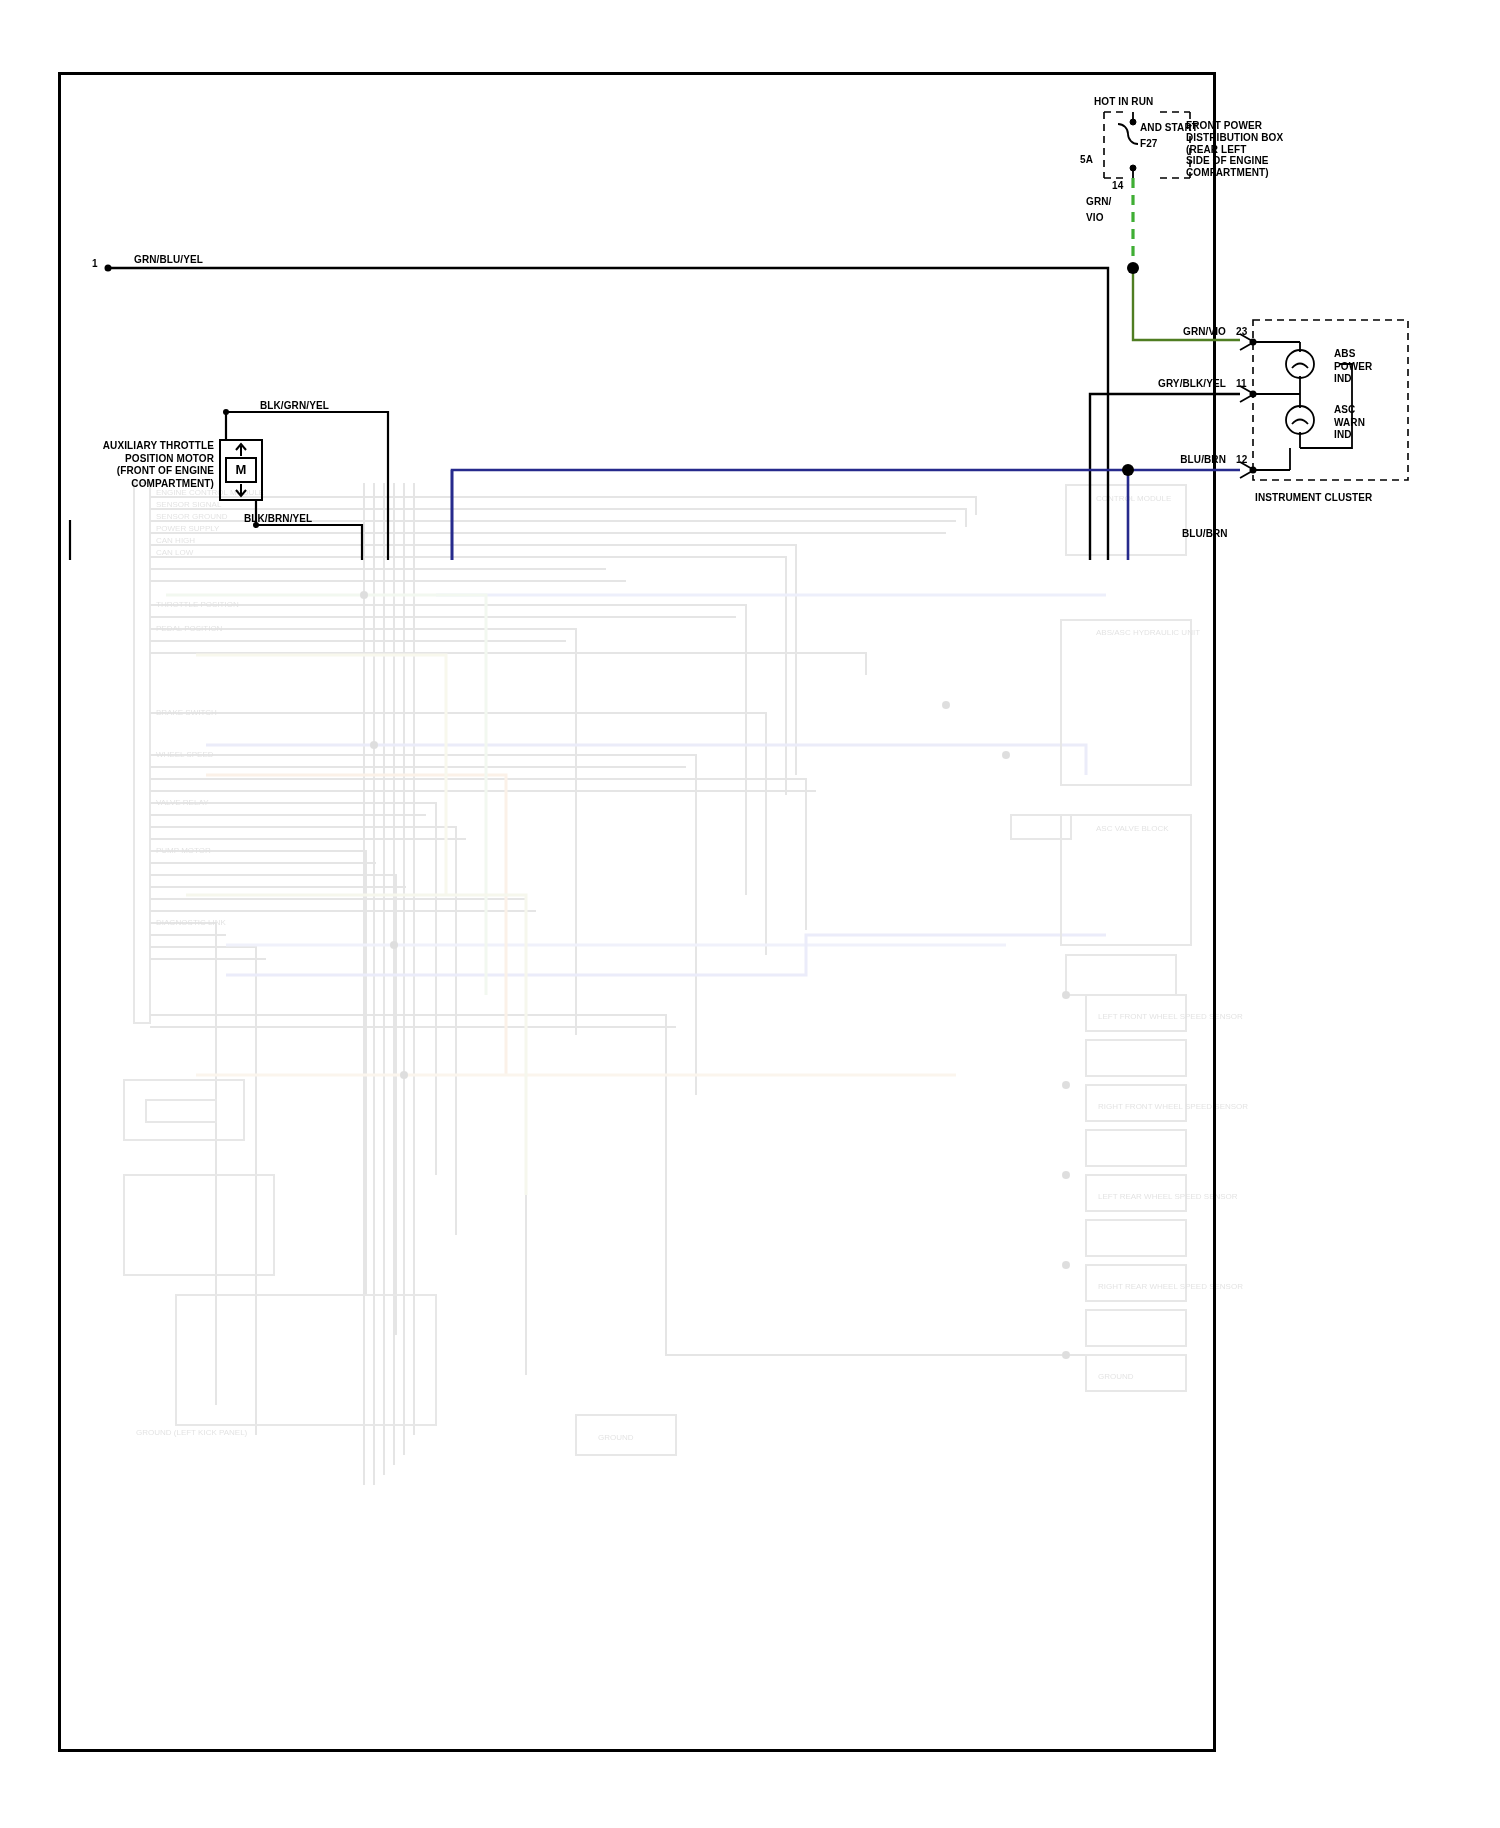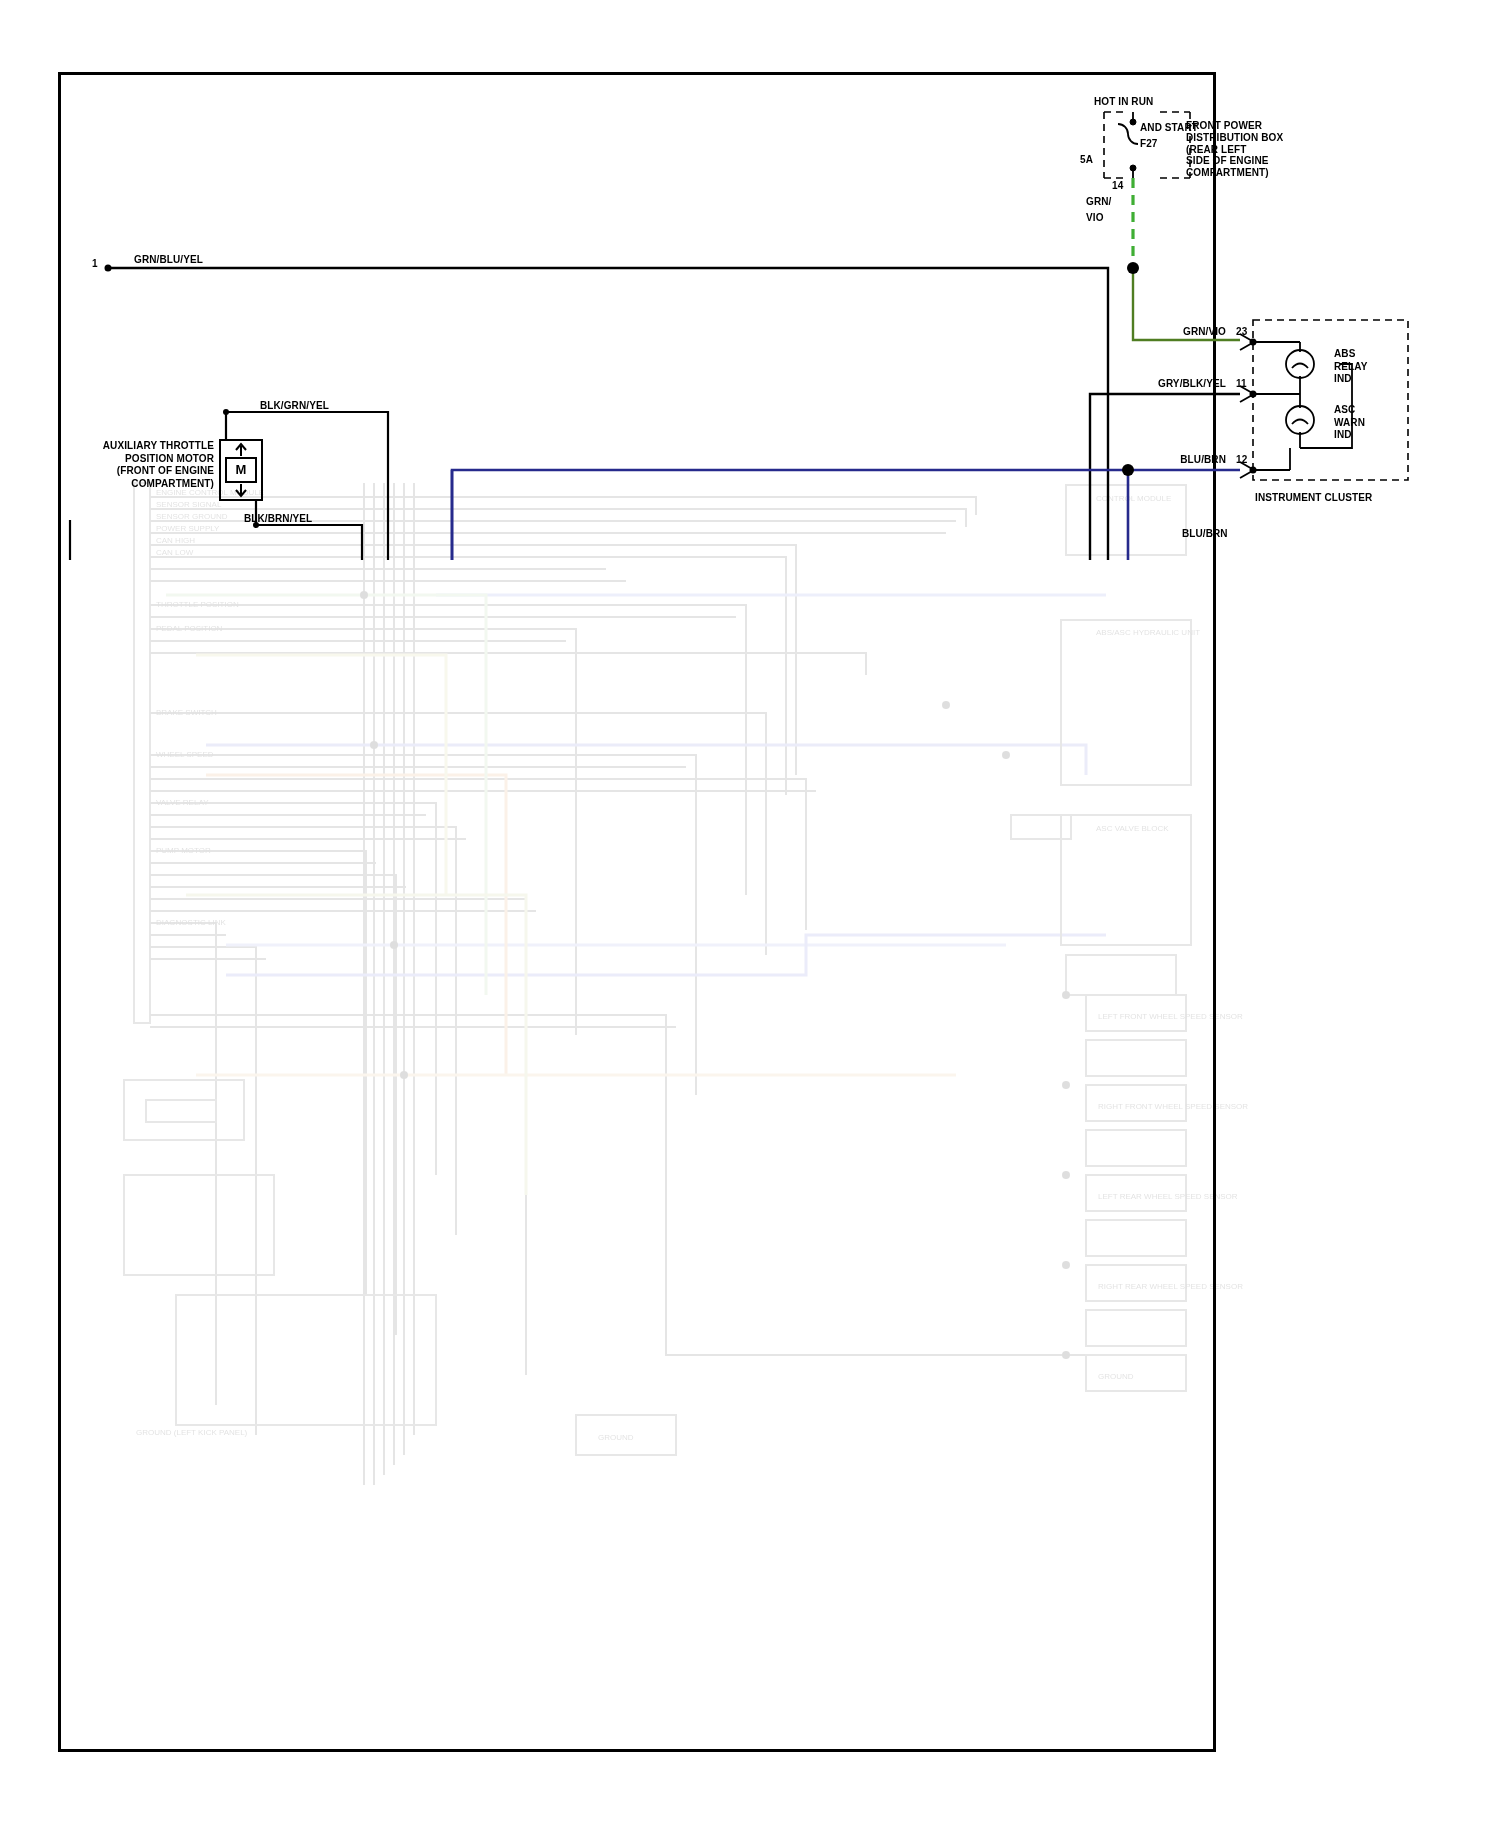--- a/index.html
+++ b/index.html
@@ -321,21 +321,21 @@
   <div class="lbl r" style="left:1086px; top:326px; width:140px;">GRN/VIO</div>
   <div class="lbl" style="left:1236px; top:326px;text-align:center;">23</div>
 
   <div class="lbl r" style="left:1050px; top:378px; width:176px;">GRY/BLK/YEL</div>
   <div class="lbl" style="left:1236px; top:378px;">11</div>
 
   <div class="lbl r" style="left:1086px; top:454px; width:140px;">BLU/BRN</div>
   <div class="lbl" style="left:1236px; top:454px;">12</div>
 
   <div class="lbl" style="left:1334px; top:348px; width:70px; line-height:1.25;">ABS
-RELAY
+POWER
 IND</div>
   <div class="lbl" style="left:1334px; top:404px; width:70px; line-height:1.25;">ASC
 WARN
 IND</div>
   <div class="lbl" style="left:1255px; top:492px;">INSTRUMENT CLUSTER</div>
 
   <div class="lbl" style="left:1182px; top:528px;">BLU/BRN</div>
 
   <div class="lbl" style="left:260px; top:400px;text-align:center;">BLK/GRN/YEL</div>
   <div class="lbl" style="left:244px; top:513px;">BLK/BRN/YEL</div>

